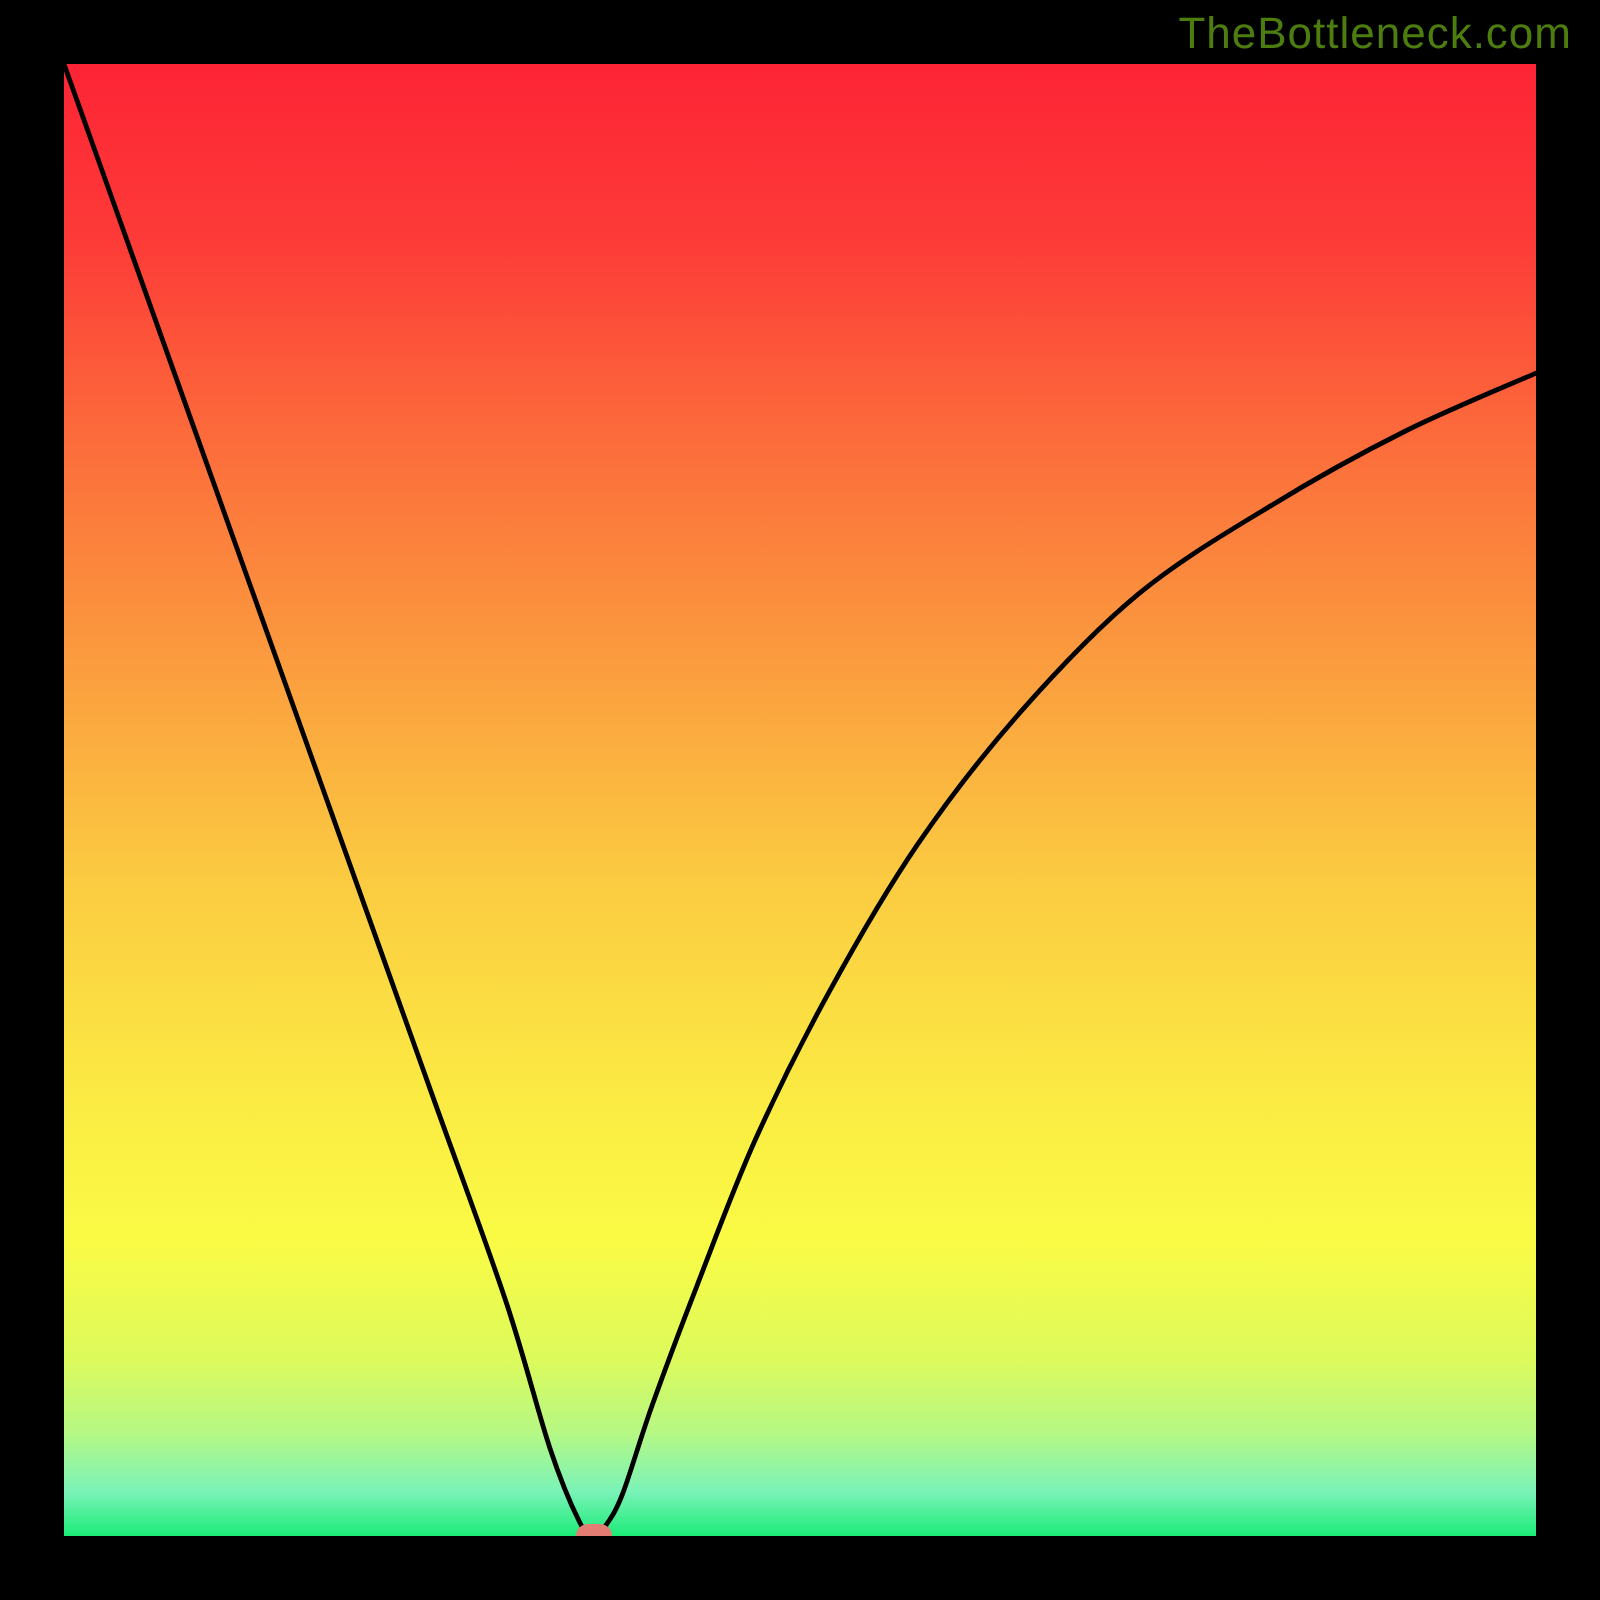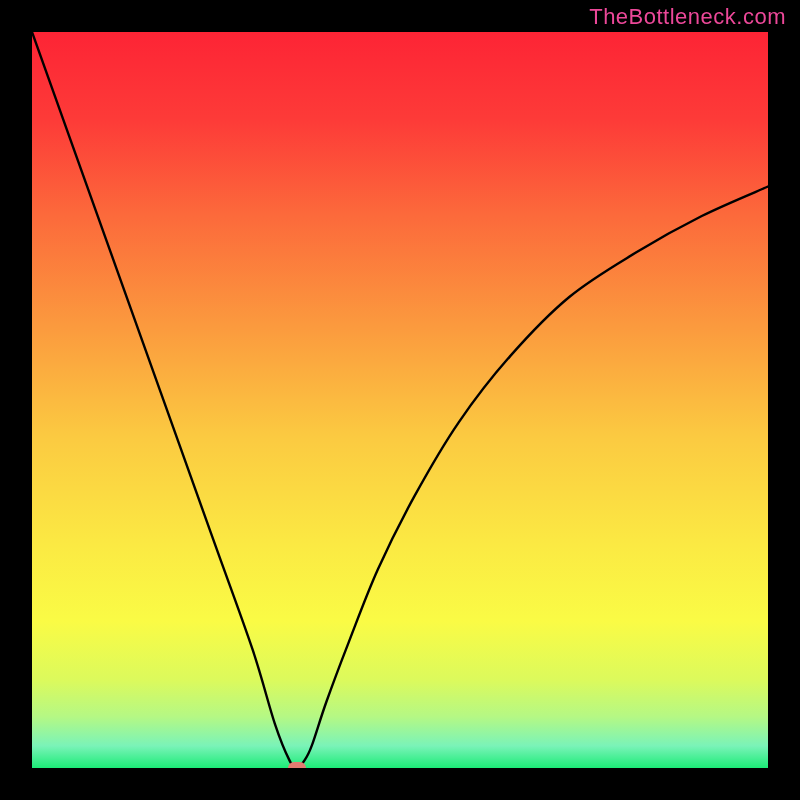--- a/index.html
+++ b/index.html
@@ -14,21 +14,21 @@
   .frame {
     position: relative;
     width: 800px;
     height: 800px;
     background: #000;
   }
   .watermark {
     position: absolute;
     top: 4px;
     right: 14px;
-    color: #ec4899;
+    color: #4d7c0f;
     font-size: 22px;
     font-weight: 500;
     letter-spacing: 0.5px;
     z-index: 10;
     user-select: none;
   }
   .plot {
     position: absolute;
     left: 32px;
     top: 32px;

